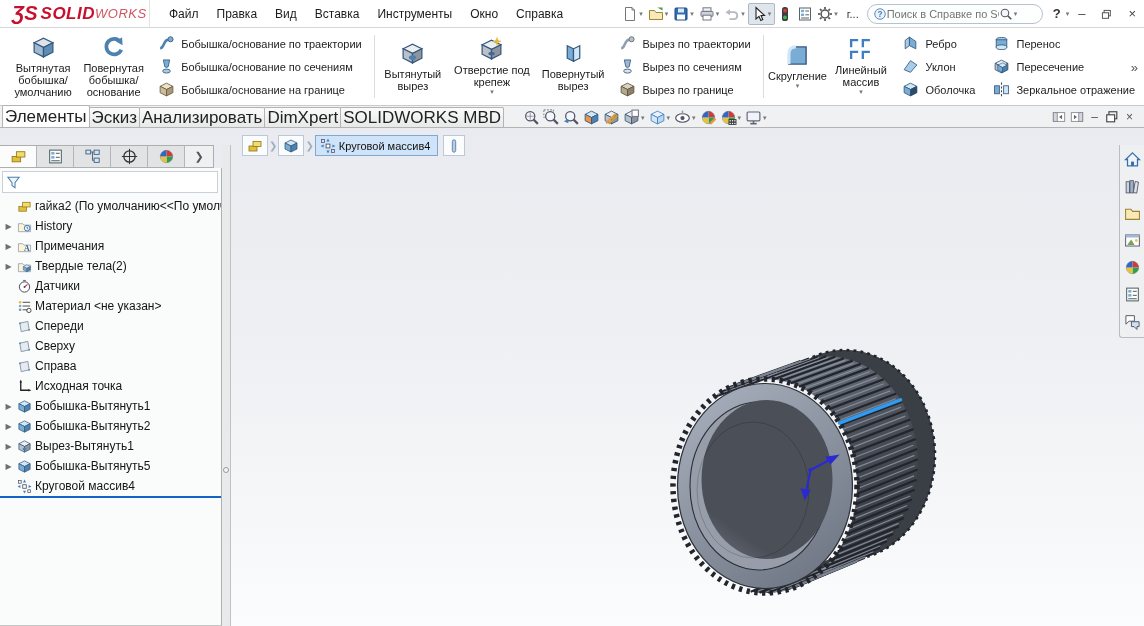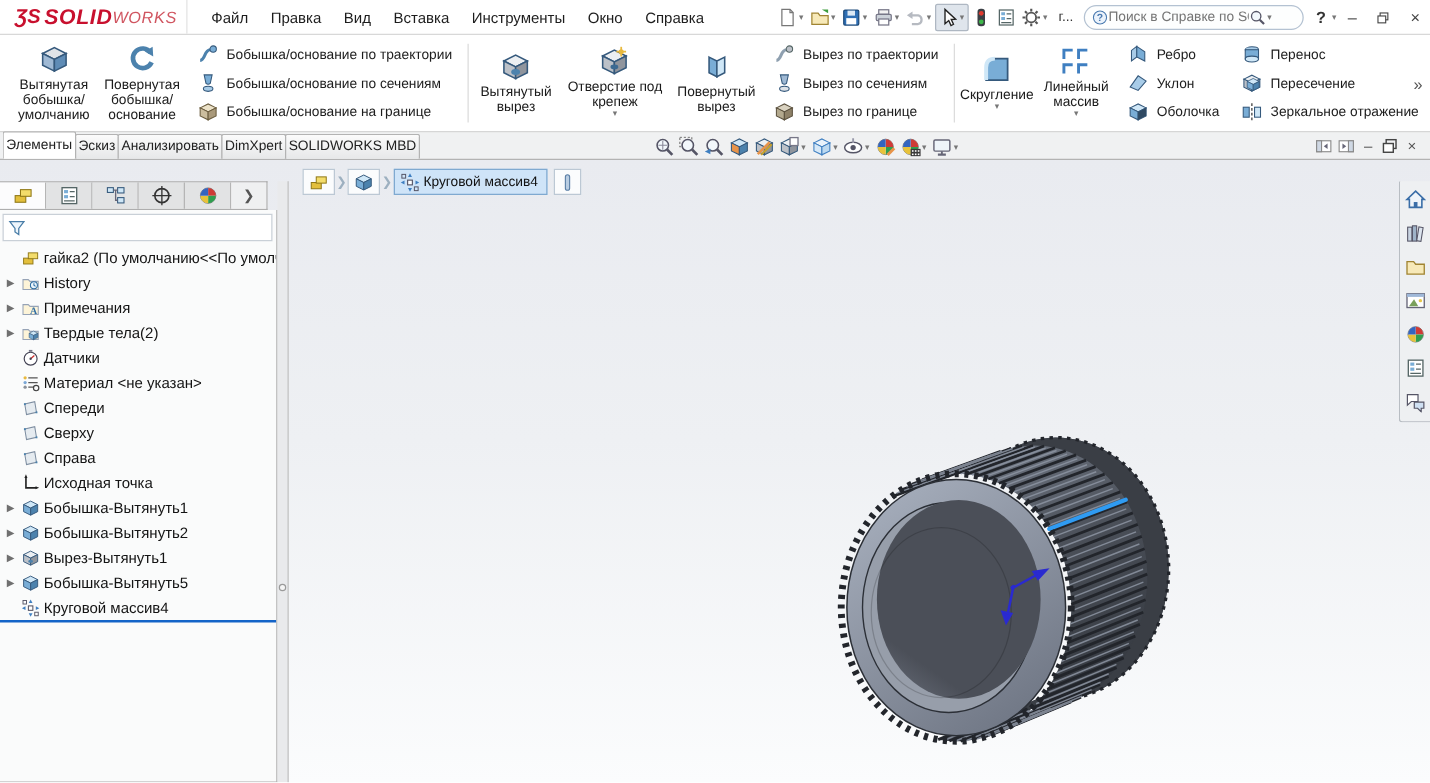--- a/index.html
+++ b/index.html
@@ -2,21 +2,21 @@
 <html><head>
 <meta charset="utf-8">
 <style>
   *{box-sizing:border-box;margin:0;padding:0;user-select:none}
   html,body{width:1144px;height:626px;overflow:hidden;font-family:"Liberation Sans",sans-serif;font-size:12px;color:#1d1d1d;background:#fff}
   .ic{display:inline-block;vertical-align:middle}
   .dd{font-size:7px;color:#777;margin:0 1px}
   
   .titlebar{height:28px;display:flex;align-items:center;background:#fff;border-bottom:1px solid #d8d8d8}
   .logo{width:150px;height:100%;display:flex;align-items:center;padding-left:12px;border-right:1px solid #e3e3e3;font-style:italic;white-space:nowrap}
-  .logo .ds{color:#c8102e;font-weight:bold;font-size:16px;margin-right:3px}
+  .logo .ds{color:#c8102e;font-weight:bold;font-size:20px;margin-right:3px}
   .logo .b1{color:#c8102e;font-weight:bold;font-size:17px;letter-spacing:.5px}
   .logo .b2{color:#d05560;font-size:13px;letter-spacing:.5px}
   .menus{display:flex;margin-left:10px}
   .menu{padding:4px 9px;cursor:default}
   .pinbtn{margin-left:4px;padding:2px}
   .qt{display:flex;align-items:center;margin-left:auto;padding-right:4px}
   .tbtn{display:flex;align-items:center;padding:2px 2px;border-radius:2px}
   .tbtn .ic{width:16px;height:16px}
   .tbtn.pressed{background:#dfe5ec;border:1px solid #aeb7c2}
   .searchbox{display:flex;align-items:center;border:1px solid #b4c2d2;border-radius:11px;background:#fdfefe;height:20px;padding:0 5px;margin:0 6px;width:176px}
@@ -30,21 +30,21 @@
   .rgroup{display:flex;align-items:center}
   .rsep{width:1px;background:#dcdcdc;margin:5px 3px}
   .bigbtn{display:flex;flex-direction:column;align-items:center;justify-content:center;max-width:104px;min-width:62px;padding:2px 3px;text-align:center;font-size:11px;line-height:1.12;color:#1a1a1a;border-radius:2px}
   .bigbtn .ic{width:25px;height:25px;margin-bottom:2px}
   .stack{display:flex;flex-direction:column;justify-content:flex-end;gap:4px;padding:0 7px}
   .stackitem{display:flex;align-items:center;gap:6px;font-size:11px;white-space:nowrap;border-radius:2px;padding:1px 2px}
   .stackitem .ic{width:17px;height:17px}
   .roverflow{position:absolute;right:6px;top:32px;color:#555;font-size:13px}
   
   .tabrow{height:22px;background:#f0f1f2;display:flex;align-items:flex-end;position:relative;border-bottom:1px solid #b3b3b3}
-  .tab{height:20px;line-height:19px;padding:0 2px;font-size:11px;border:1px solid #b3b3b3;border-bottom:none;background:linear-gradient(#fbfbfb,#e7e8e9);margin-right:-1px;border-radius:2px 2px 0 0;color:#222}
+  .tab{height:20px;line-height:19px;padding:0 2px;font-size:17px;border:1px solid #b3b3b3;border-bottom:none;background:linear-gradient(#fbfbfb,#e7e8e9);margin-right:-1px;border-radius:2px 2px 0 0;color:#222}
   .tab.active{background:#fff;height:22px;line-height:21px;position:relative;z-index:2}
   .headsup{position:absolute;left:522px;top:2px;display:flex;align-items:center;gap:1px}
   .headsup .hbtn{display:flex;align-items:center;padding:1px}
   .headsup .ic{width:17px;height:17px}
   .doc-controls{margin-left:auto;display:flex;align-items:center;gap:4px;padding-right:8px;color:#555;height:100%}
   .doc-controls .ic{width:14px;height:14px}
   .doc-controls .txt{font-size:12px;padding:0 3px}
   
   .main{position:relative;height:498px;overflow:hidden}
   #scene{position:absolute;inset:0}

